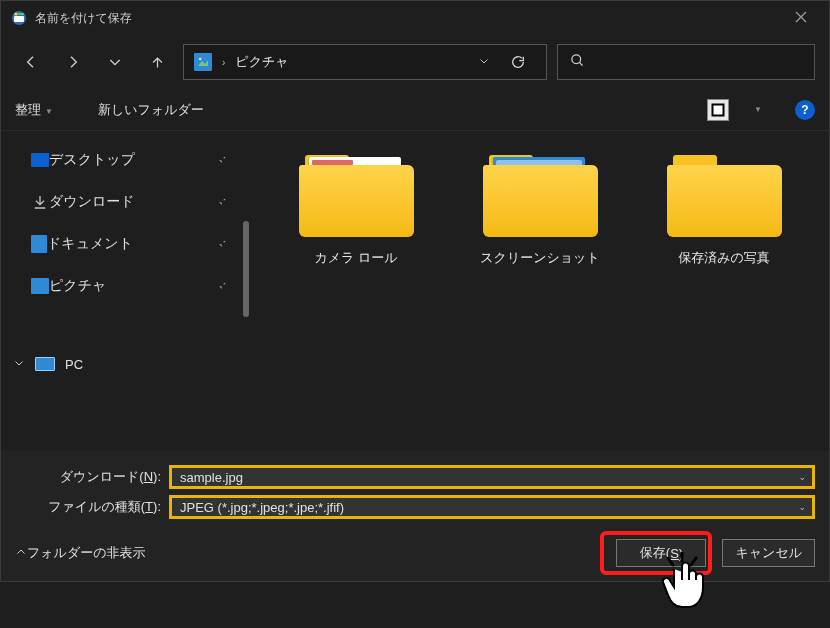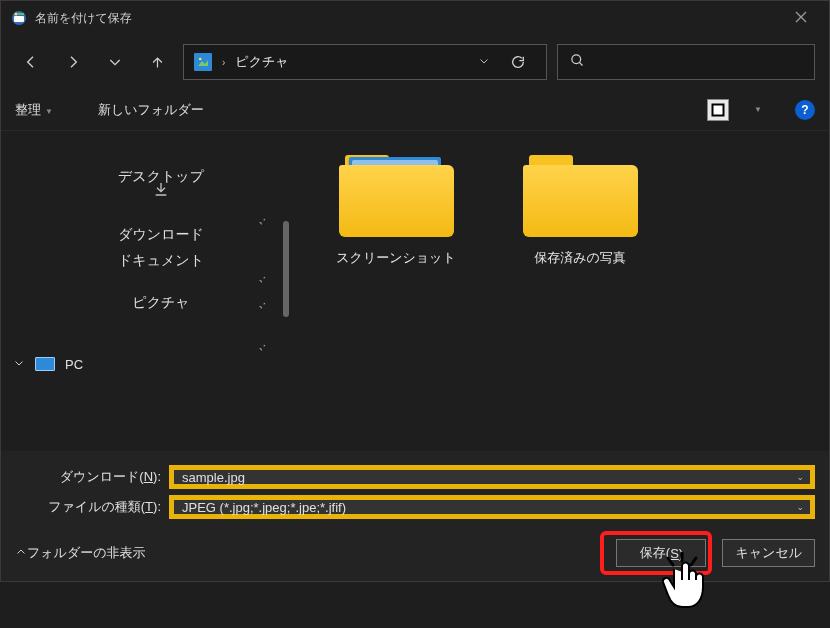--- a/index.html
+++ b/index.html
@@ -33,42 +33,42 @@
   .toolrow .organize { color: #e0e0e0; }
   .toolrow .tri { font-size: 8px; color: #888; margin-left: 4px; }
   .toolrow .newf { margin-left: 24px; color: #e0e0e0; }
   .toolrow .spacer { flex: 1; }
   .viewbtn { width:22px; height:22px; border:1px solid #888; display:flex; align-items:center; justify-content:center; background:#e8e8e8; color:#000; }
   .helpbtn { width:20px; height:20px; border-radius:50%; background:#0b5fd0; color:white; display:flex; align-items:center; justify-content:center; font-size:12px; font-weight:bold; margin-left:12px;}
 
   
   .mainarea { flex: 1; display: flex; overflow: hidden; }
   .sidebar { width: 290px; background:#1e1e1e; padding-top: 8px; position:relative;}
-  .sbitem { height: 42px; display: flex; align-items: center; padding-left: 30px; gap: 29px; cursor: pointer; flex-direction: column; }
+  .sbitem { height: 42px; display: flex; align-items: center; padding-left: 30px; gap: 0; cursor: pointer; }
   .sbitem .pin { margin-left: auto; margin-right: 24px; color:#aaa; }
   .sbitem .lbl { font-size: 14px; }
   .sbsep { height: 36px; }
   .sbpc { display:flex; align-items:center; height:42px; padding-left:12px; gap:10px; cursor:pointer;}
   .scrollthumb{ position:absolute; right:2px; top:90px; width:6px; height:96px; background:#666; border-radius:3px;}
   .content { flex: 1; background:#1e1e1e; position:relative; }
   .folders { display:flex; gap: 34px; padding: 24px 30px; }
   .folder { width: 150px; display:flex; flex-direction:column; align-items:center; gap:12px; cursor:pointer;}
   .foldericon { width: 115px; height: 82px; position:relative;}
   .foldericon .tab { position:absolute; top:0; left:6px; width:44px; height:14px; background:#f8c322; border-radius:3px 3px 0 0;}
   .foldericon .body { position:absolute; top:10px; left:0; right:0; bottom:0; background:linear-gradient(#ffd34a,#f4ba14); border-radius:3px 6px 6px 6px;}
   .foldericon .doc { position:absolute; top:2px; left:10px; width:92px; height:52px; background:#fff; border-radius:2px; box-shadow:0 1px 2px rgba(0,0,0,0.4); display:flex; flex-direction:column; padding:3px; gap:2px;}
   .foldericon .doc .line{ height:5px; border-radius:1px;}
   .folder .flabel { font-size: 13px; text-align:center; color:#e8e8e8; }
 
   
   .lower { background:#232323; padding: 14px 14px 0 14px; }
   .fieldrow { display:flex; align-items:center; gap:8px; margin-bottom: 6px; }
   .fieldrow .flabel { width: 146px; text-align: right; font-size: 13px; }
   .fieldrow .flabel u{text-decoration:underline;}
-  .fieldrow .combo { flex: 1; height: 24px; background:#333; border:5px solid #eab308; display:flex; align-items:center; padding-left:8px; justify-content:space-between; padding-right:6px;}
+  .fieldrow .combo { flex: 1; height: 24px; background:#333; border:3px solid #eab308; display:flex; align-items:center; padding-left:8px; justify-content:space-between; padding-right:6px;}
   .fieldrow .combo span{ font-size:13px;}
   .fieldrow .combo .dd{ font-size:9px; color:#bbb;}
 
   .bottombar { height:56px; background:#232323; display:flex; align-items:center; padding:0 14px; }
   .hidefolders { display:flex; align-items:center; gap:0; font-size:13px; cursor:pointer; color:#e0e0e0;}
   .bottombar .spacer{flex:1;}
   .btn { min-width:90px; height:28px; border:1px solid #777; background:#2b2b2b; display:flex; align-items:center; justify-content:center; font-size:13px; cursor:pointer; margin-left:10px; padding:0 12px;text-align:center;}
   .savewrap{ border:4px solid #ff1d1d; border-radius:6px; padding:4px 2px; display:flex; align-items:center; }
 
   
@@ -211,20 +211,33 @@
         <span class="lbl">PC</span>
       </div>
       <div class="scrollthumb"></div>
     </div>
 
     <div class="content">
       <div class="folders">
         <div class="folder">
           <div class="foldericon">
             <div class="tab"></div>
+            <div class="doc">
+                <div class="line" style="background:#d66;width:48%"></div>
+                <div class="line" style="background:#ccc;width:90%"></div>
+                <div class="line" style="background:#ccc;width:84%"></div>
+                <div class="line" style="background:#f3c046;width:60%"></div>
+              </div>
+            <div class="body"></div>
+          </div>
+          <div class="flabel">カメラ ロール</div>
+        </div>
+        <div class="folder">
+          <div class="foldericon">
+            <div class="tab"></div>
             <div class="doc" style="background:#2e89d6">
                 <div class="line" style="background:#8fc0eb;width:100%;height:30px;border-radius:2px"></div>
               </div>
             <div class="body"></div>
           </div>
           <div class="flabel">スクリーンショット</div>
         </div>
         <div class="folder">
           <div class="foldericon">
             <div class="tab"></div>

